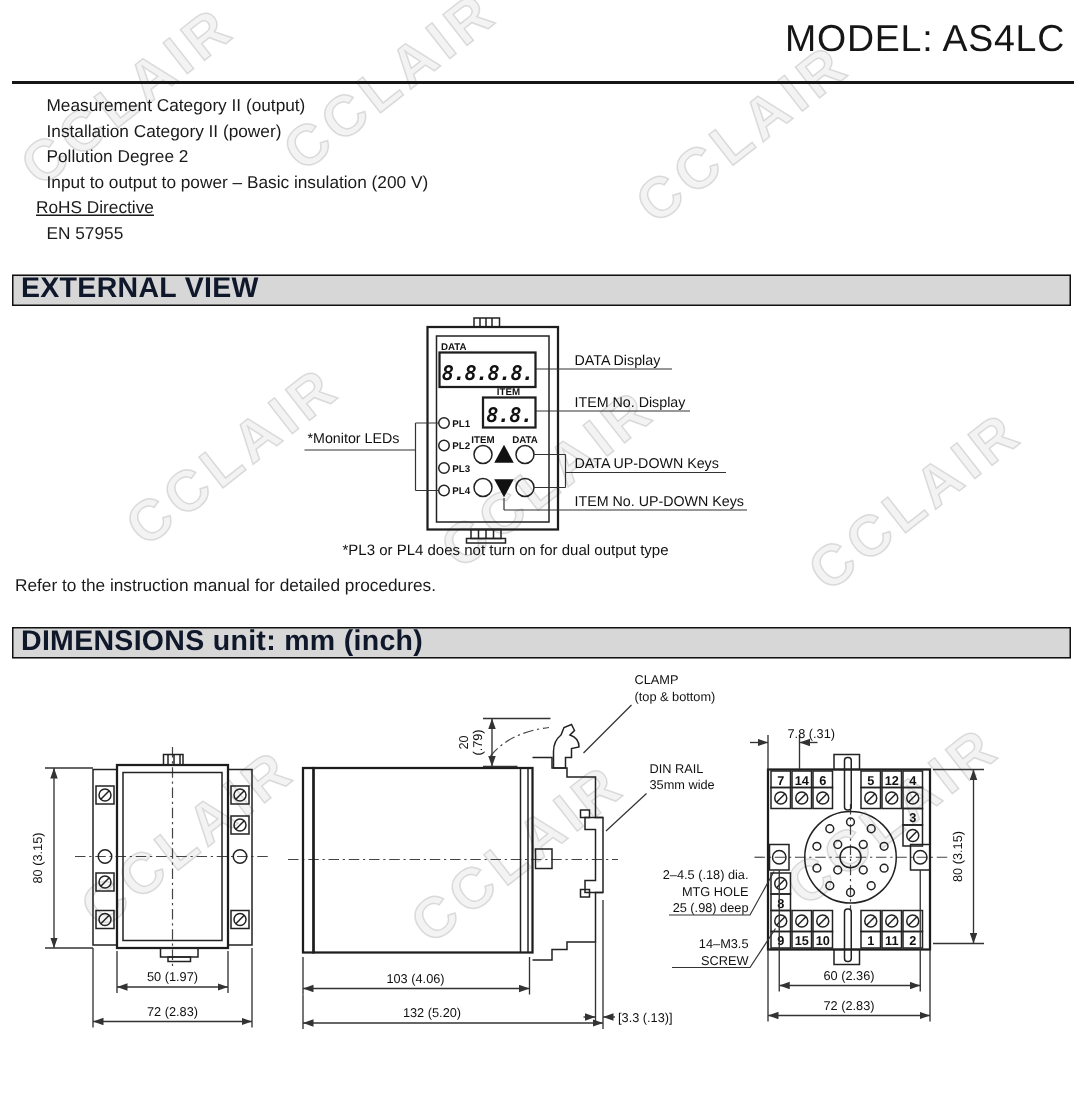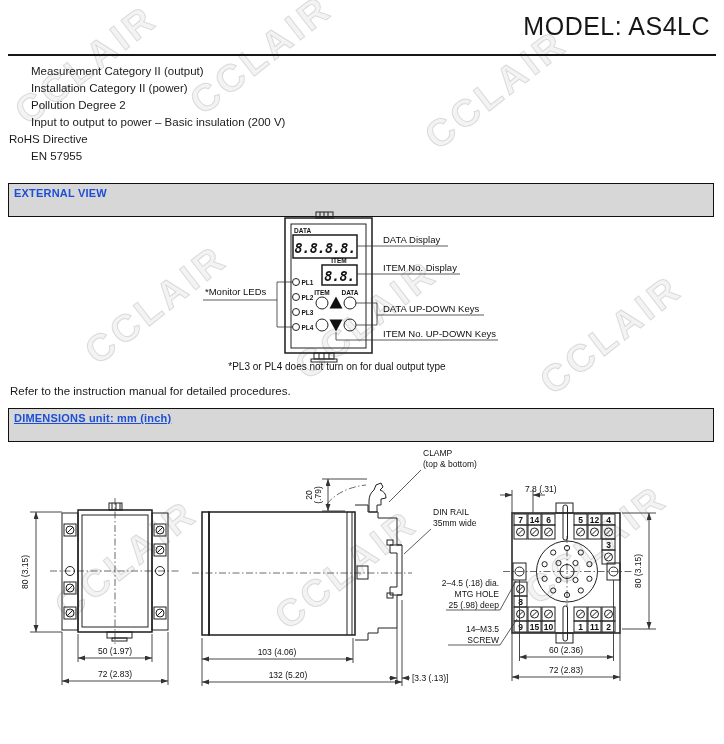--- a/index.html
+++ b/index.html
@@ -8,26 +8,26 @@
   .abs{position:absolute;}
   
   .wm{position:absolute;font-size:38px;font-weight:bold;letter-spacing:4px;white-space:nowrap;
       color:rgba(135,135,135,0.10);-webkit-text-stroke:1px rgba(130,130,130,0.26);
       transform:rotate(-38deg);transform-origin:0 50%;pointer-events:none;}
   
   #model-title{top:12px;right:14px;font-size:25px;letter-spacing:0.5px;color:#161616;margin-left:40px;}
   #title-rule{top:54px;left:8px;width:708px;height:2px;background:#161616;}
   #specs{top:63px;left:0;font-size:11.5px;line-height:17px;color:#1a1a1a;}
   #specs .spec{padding-left:31px;}
-  #specs .spec.outdent{padding-left:9px;}
-  .secbar{left:8px;width:706px;height:34px;background:#d7d7d7;border:1.5px solid #111;
-          box-sizing:border-box;font-size:11px;font-weight:bold;color:#1d4ed8;
+  #specs .spec.outdent{padding-left:24px;text-decoration:underline;}
+  .secbar{left:8px;width:706px;height:21px;background:#d7d7d7;border:1.5px solid #111;
+          box-sizing:border-box;font-size:19px;font-weight:bold;color:#0f172a;
           line-height:18px;padding-left:5px;letter-spacing:0.2px;}
   #bar-external{top:183px;}
-  #bar-dimensions{top:408px;text-decoration:underline;}
+  #bar-dimensions{top:418px;}
   #refer-note{top:385px;left:10px;font-size:11.5px;color:#1a1a1a;}
   #mount-note{top:696px;left:345px;font-size:10px;color:#1a1a1a;}
   
   svg{position:absolute;left:0;}
   svg text{fill:#111;font-family:"Liberation Sans",sans-serif;}
   .d6{font-size:6.5px;font-weight:bold;}
   .cal{font-size:9.5px;}
   .dim{font-size:8.5px;}
   .num{font-size:8.5px;font-weight:bold;}
   .seg{font-family:"DejaVu Sans Mono",monospace;font-weight:bold;font-style:italic;letter-spacing:-0.5px;}

